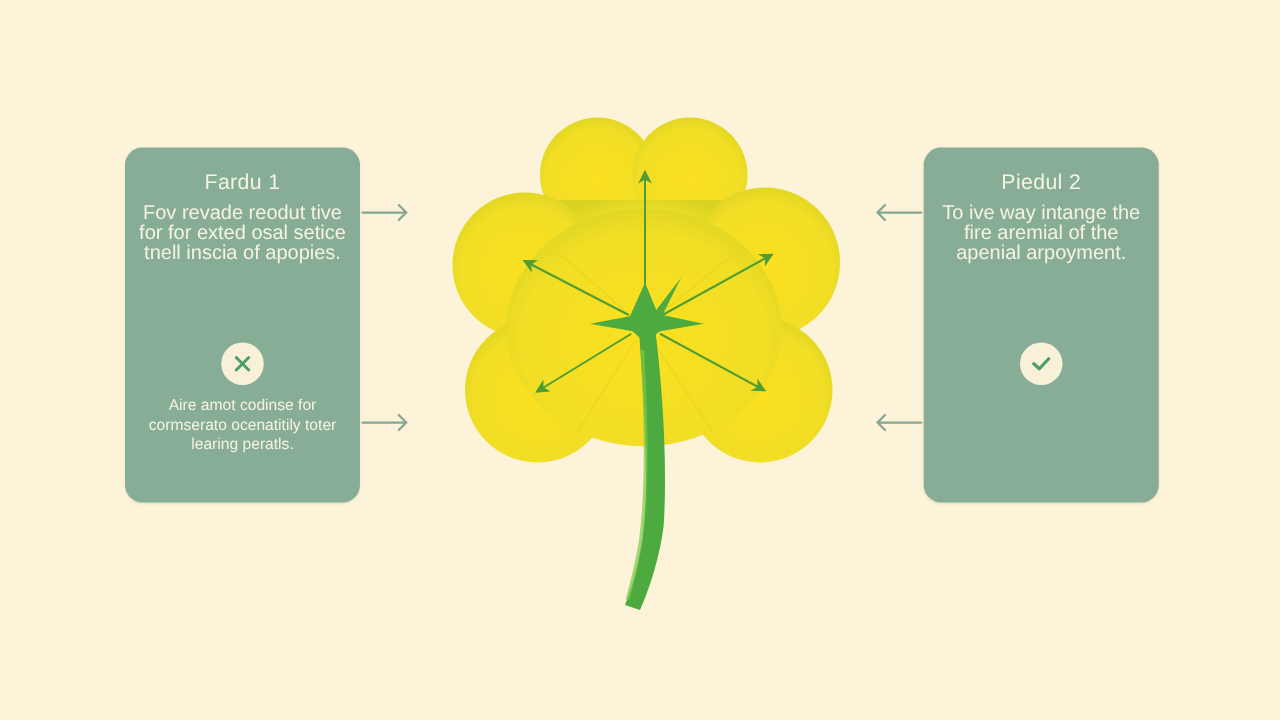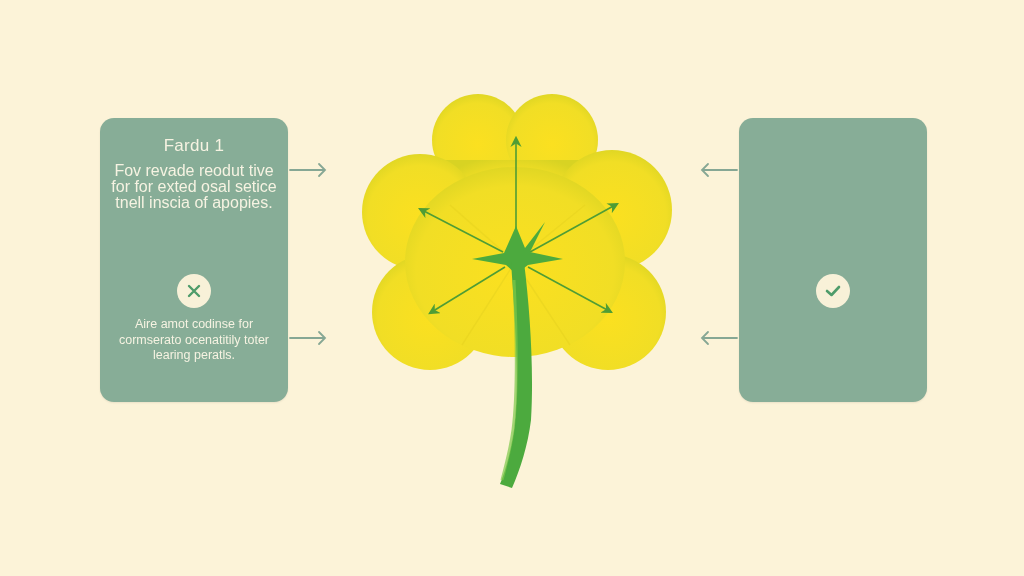--- a/index.html
+++ b/index.html
@@ -83,20 +83,22 @@
   <div class="panel-top-text">Fov revade reodut tive for for exted osal setice tnell inscia of apopies.</div>
   <div class="badge">
     <svg width="14" height="14" viewBox="0 0 14 14">
       <path d="M2,2 L12,12 M12,2 L2,12" stroke="#4e9c6a" stroke-width="2.4" stroke-linecap="round"></path>
     </svg>
   </div>
   <div class="panel-bottom-text">Aire amot codinse for cormserato ocenatitily toter learing peratls.</div>
 </div>
 
 <div class="panel right">
+  <div class="panel-title">Piedul 2</div>
+  <div class="panel-top-text">To ive way intange the fire aremial of the apenial arpoyment.</div>
   <div class="badge">
     <svg width="16" height="14" viewBox="0 0 16 14">
       <path d="M2,7 L6.5,11 L14,3" stroke="#4e9c6a" stroke-width="2.6" fill="none" stroke-linecap="round" stroke-linejoin="round"></path>
     </svg>
   </div>
 </div>
 
 <svg class="arrow" style="left:288px;top:160px" width="42" height="20" viewBox="0 0 42 20">
   <path d="M2,10 L37,10 M31,4 L37,10 L31,16" stroke="#86a794" stroke-width="1.8" fill="none" stroke-linecap="round"></path>
 </svg>

